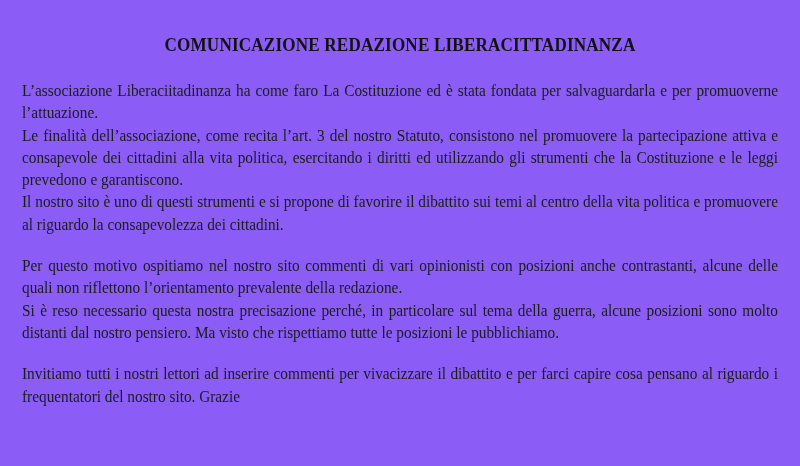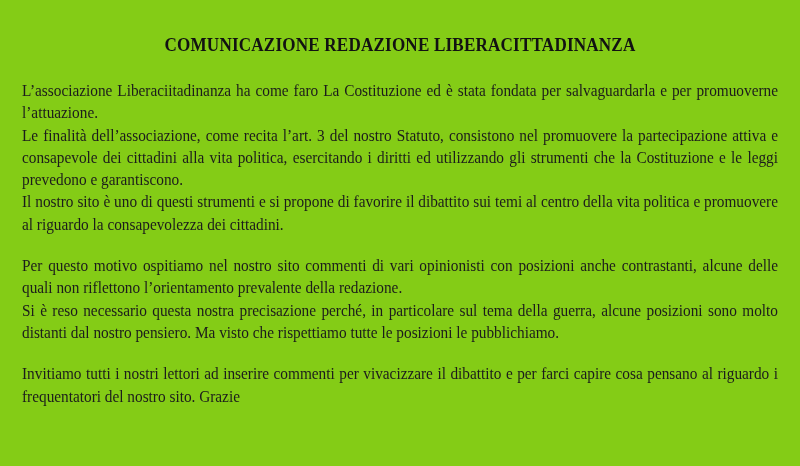--- a/index.html
+++ b/index.html
@@ -4,21 +4,21 @@
 <style>
   html, body {
     margin: 0;
     padding: 0;
     background: #ffffff;
   }
   .page {
     position: relative;
     width: 800px;
     height: 466px;
-    background: #84cc16;
+    background: #8b5cf6;
     overflow: hidden;
     font-family: "Liberation Serif", "DejaVu Serif", serif;
     color: #1c1c1c;
   }
   .text-area {
     margin-left: 22px;
   }
   
   .scale {
     width: 840px;

